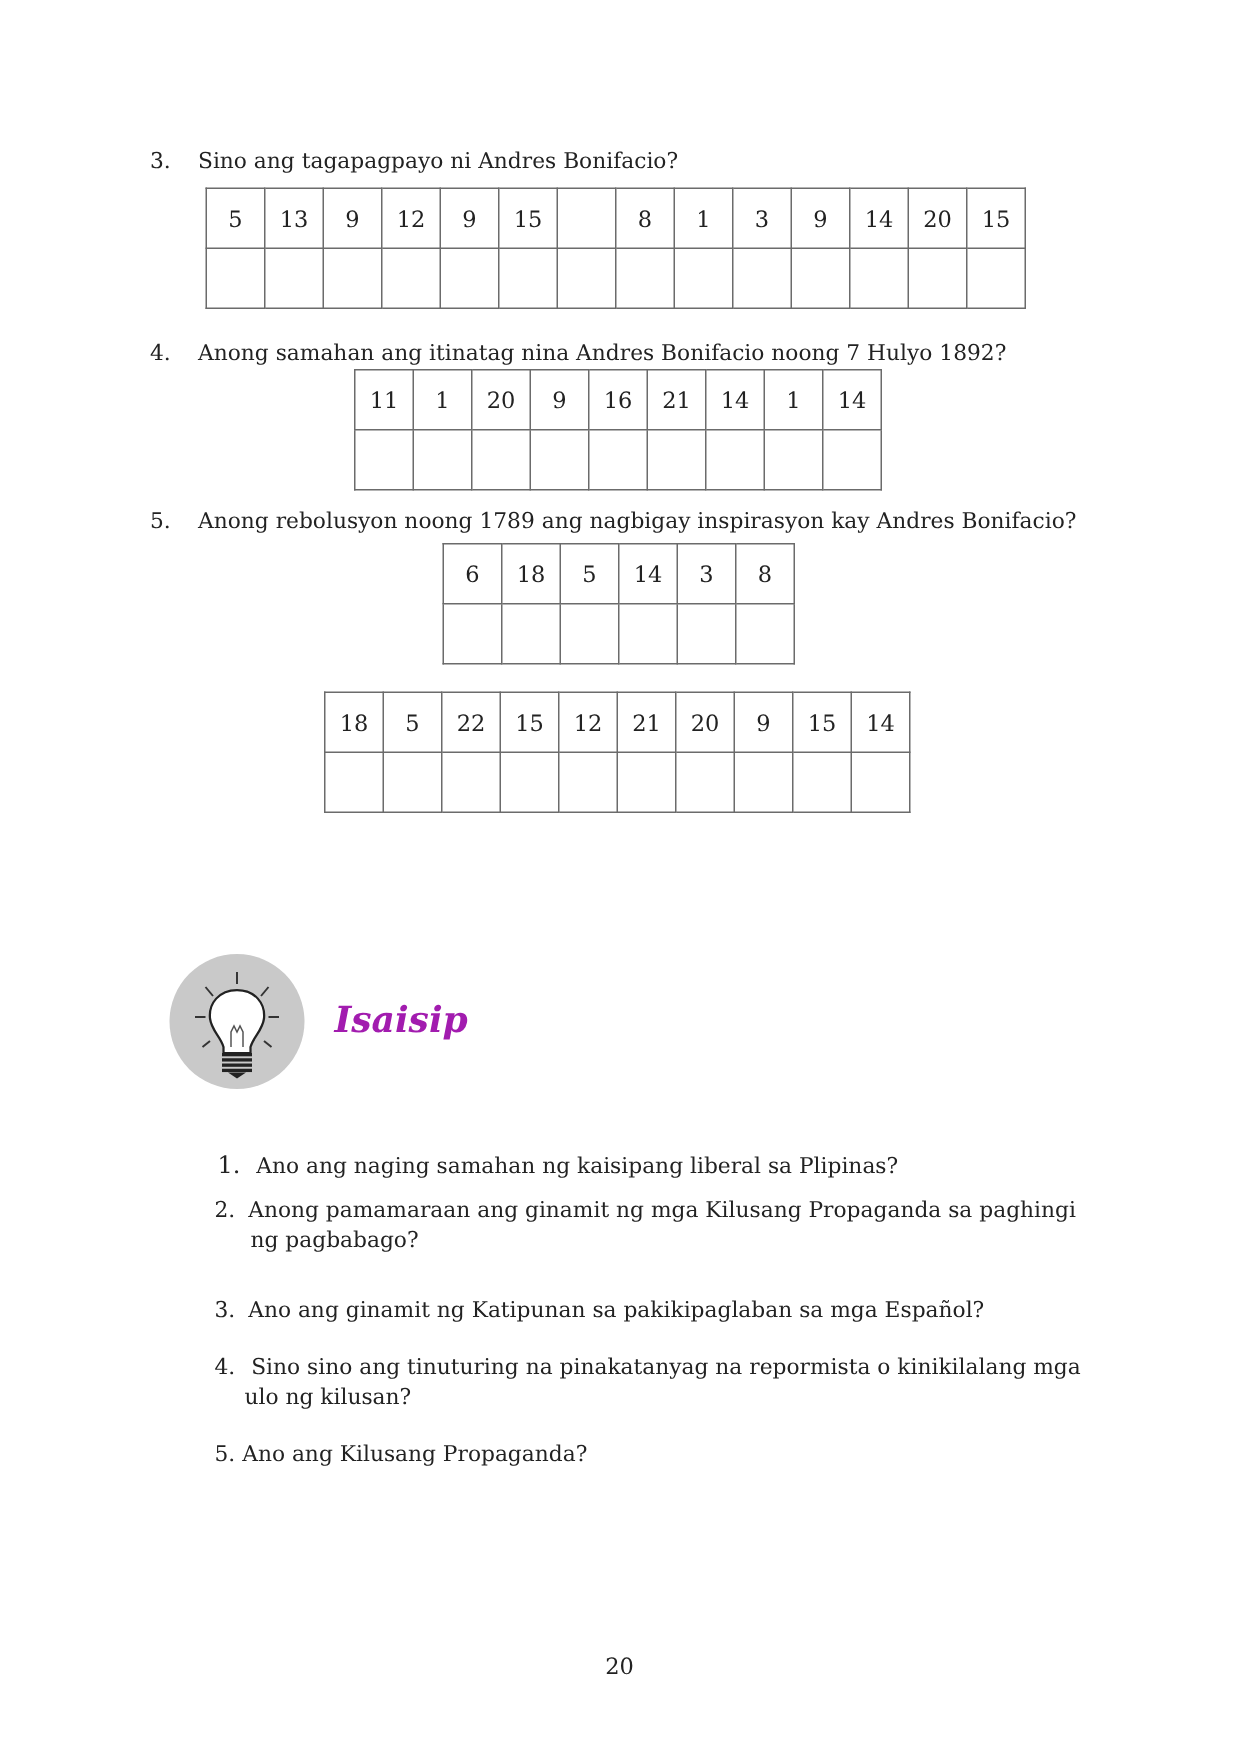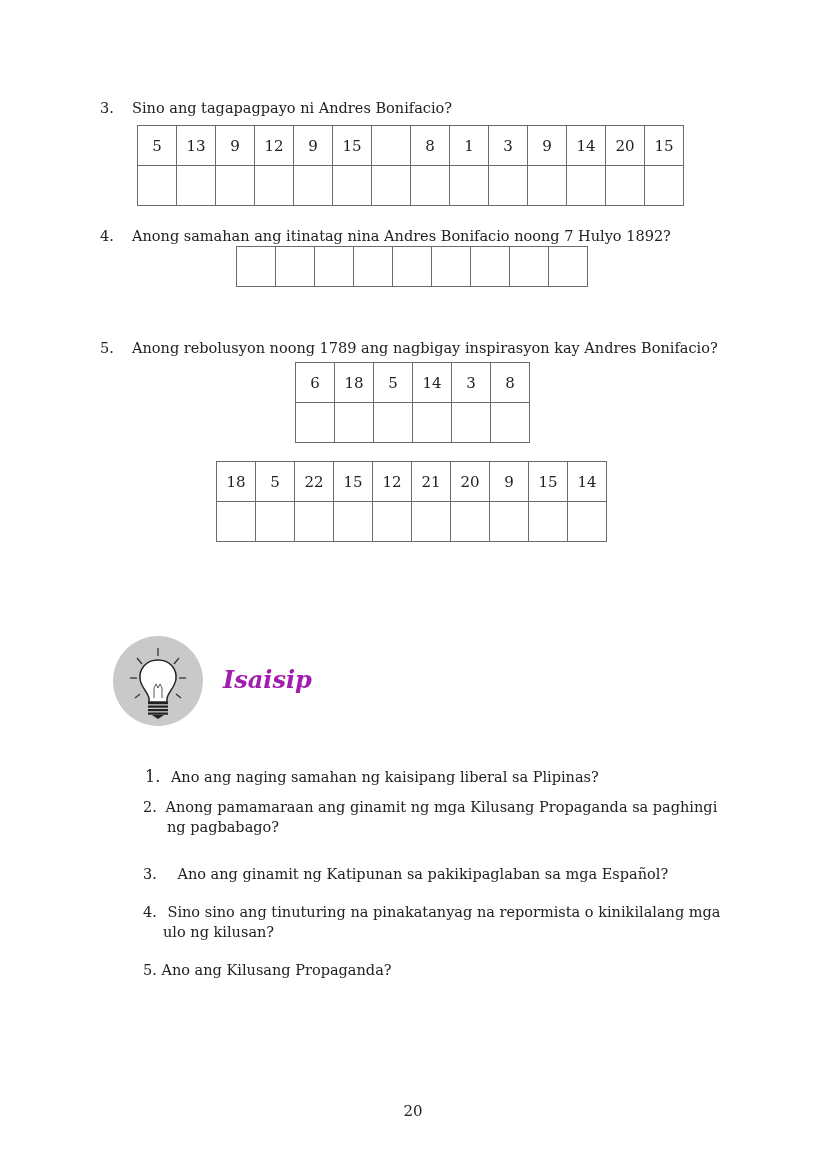--- a/index.html
+++ b/index.html
@@ -61,20 +61,31 @@
   </tr>
 </tbody>
   </table>
 
 <div class="q" style="left:100px; top:228px;">
   <span class="num">4.</span>
   <span class="txt">Anong samahan ang itinatag nina Andres Bonifacio noong 7 Hulyo 1892?</span>
 </div>
 <table class="code" style="left:236px; top:246px;">
   <tbody>
+      <tr>
+    <td>11</td>
+    <td>1</td>
+    <td>20</td>
+    <td>9</td>
+    <td>16</td>
+    <td>21</td>
+    <td>14</td>
+    <td>1</td>
+    <td>14</td>
+  </tr>
   <tr>
     <td></td>
         <td></td>
     <td></td>
         <td></td>
     <td></td>
         <td></td>
     <td></td>
         <td></td>
     <td></td>
@@ -163,21 +174,21 @@
   <span style="font-size:16px;">1.</span>
   <span style="margin-left:6px;">Ano ang naging samahan ng kaisipang liberal sa Plipinas?</span>
 </div>
 <div class="item" style="left:143px; top:797px;">
   <span>2.</span>
   <span style="margin-left:4px;">Anong pamamaraan ang ginamit ng mga Kilusang Propaganda sa paghingi</span><br>
   <span style="margin-left:24px;">ng pagbabago?</span>
 </div>
 <div class="item" style="left:143px; top:864px;">
   <span>3.</span>
-  <span style="margin-left:16px;">Ano ang ginamit ng Katipunan sa pakikipaglaban sa mga Español?</span>
+  <span style="margin-left:4px;">Ano ang ginamit ng Katipunan sa pakikipaglaban sa mga Español?</span>
 </div>
 <div class="item" style="left:143px; top:902px;">
   <span>4.</span>
   <span style="margin-left:6px;">Sino sino ang tinuturing na pinakatanyag na repormista o kinikilalang mga</span><br>
   <span style="margin-left:20px;">ulo ng kilusan?</span>
 </div>
 <div class="item" style="left:143px; top:960px;">
   <span>5.</span>
   <span>Ano ang Kilusang Propaganda?</span>
 </div>

